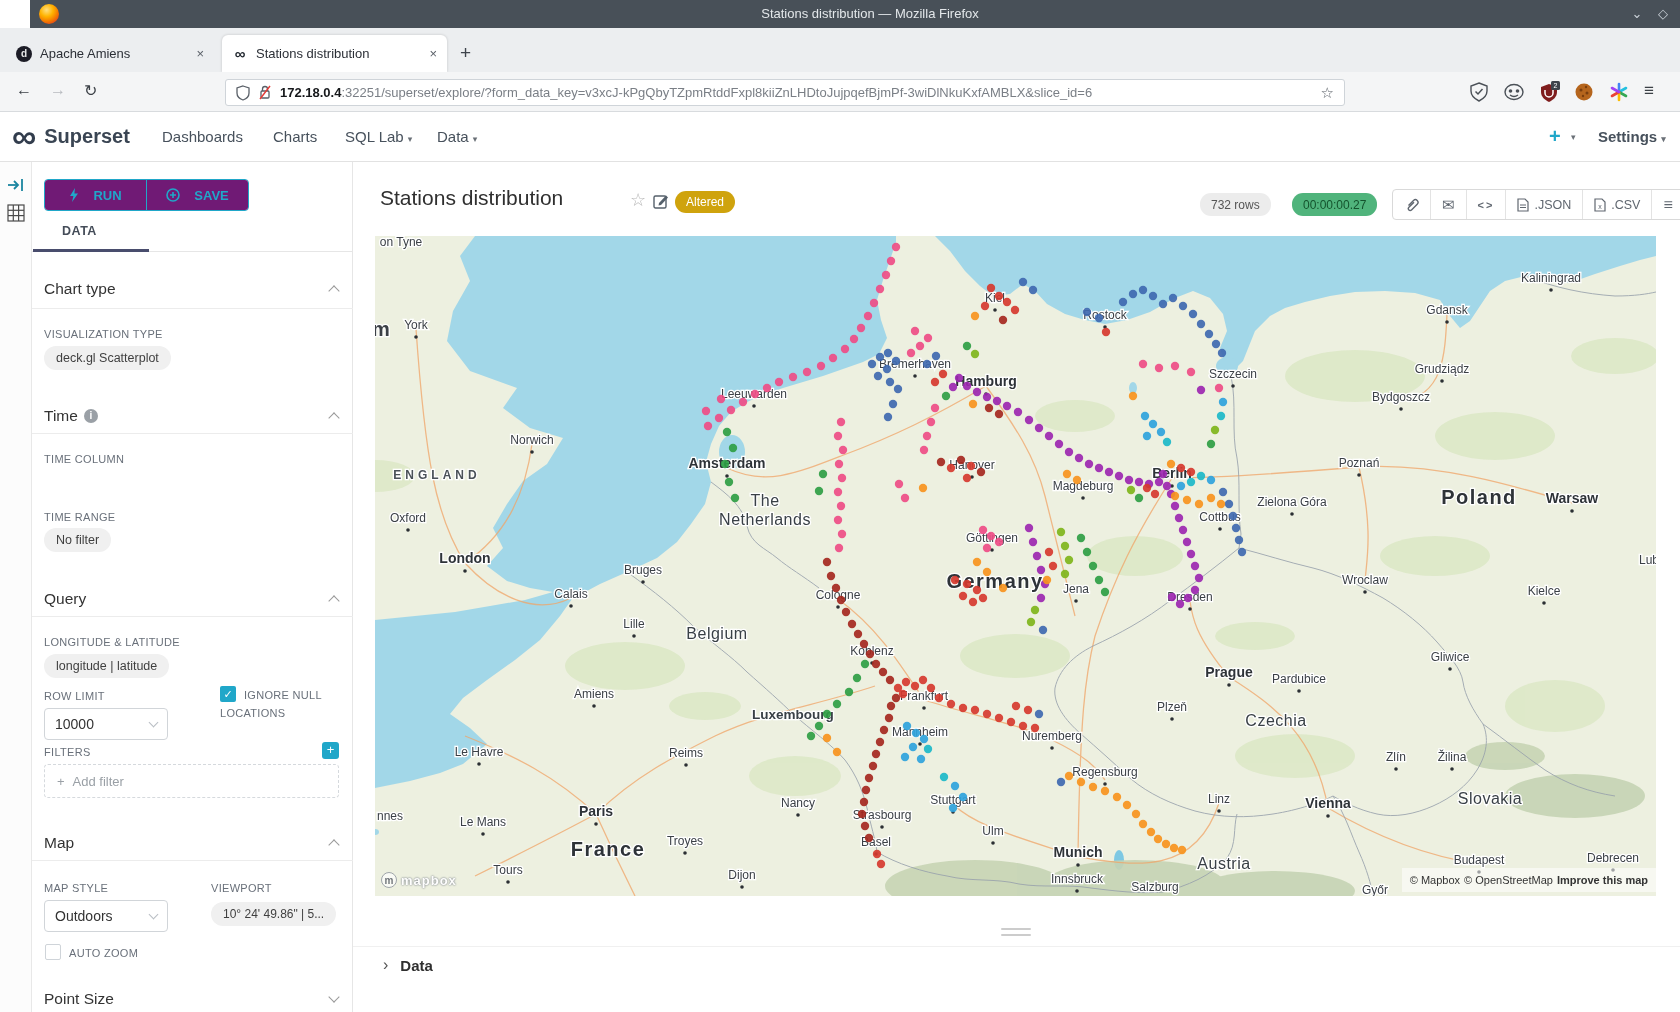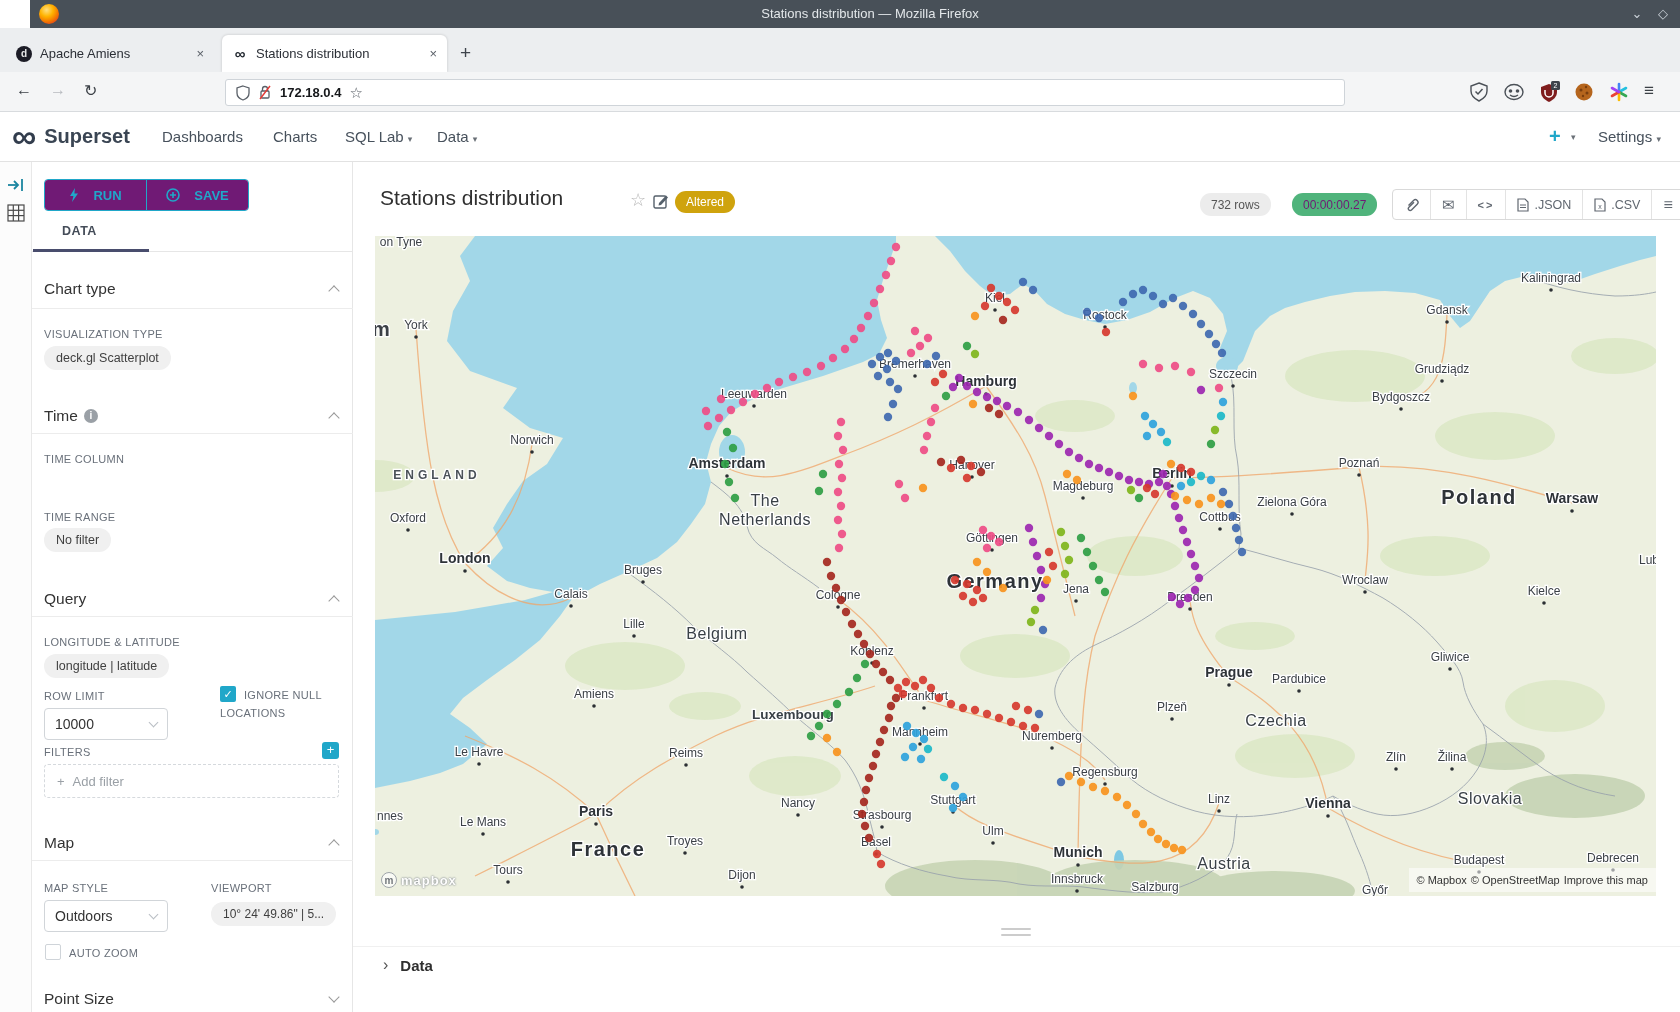--- a/index.html
+++ b/index.html
@@ -40,21 +40,21 @@
   
   #navbar { position:absolute; left:0; top:112px; width:1680px; height:50px; background:#fff;
     border-bottom:1px solid #e2e2e2; }
   #brand { position:absolute; left:12px; top:6px; display:flex; align-items:center; }
   #brand .inf { font-size:34px; font-weight:bold; color:#323d4d; line-height:36px; }
   #brand .bname { font-size:20px; font-weight:bold; color:#3a4553; margin-left:8px; }
   .navitem { position:absolute; top:16px; font-size:15px; color:#47515c; }
   .caret { font-size:9px; color:#6a7077; }
   #nav-plus { position:absolute; left:1549px; top:13px; color:#20a7c9; font-size:20px; font-weight:bold; }
   #nav-plus-caret { position:absolute; left:1571px; top:20px; }
-  #nav-settings { position:absolute; left:1598px; top:16px; font-size:15px; color:#47515c; }
+  #nav-settings { position:absolute; left:1598px; top:16px; font-size:15px; color:#47515c;font-weight:bold; }
 
   
   #iconstrip { position:absolute; left:0; top:162px; width:32px; height:850px; background:#fcfcfc;
     border-right:1px solid #e8e8e8; }
 
   
   #panel { position:absolute; left:32px; top:162px; width:321px; height:850px; background:#fff;
     border-right:1px solid #e6e6e6; }
   #runsave { position:absolute; left:12px; top:17px; width:205px; height:32px; border:1px solid #20a7c9;
     border-radius:4px; display:flex; overflow:hidden; }
@@ -91,32 +91,32 @@
 
   
   #main { position:absolute; left:353px; top:162px; width:1327px; height:850px; background:#fff; }
   #chart-title { position:absolute; left:27px; top:24px; font-size:21px; font-weight:500; color:#2f2f2f; }
   #title-star { position:absolute; left:277px; top:27px; font-size:18px; color:#b8b8b8; }
   #badge-altered { position:absolute; left:322px; top:29px; height:22px; background:#cfa30d;
     border-radius:11px; color:#fff; font-size:12px; display:inline-flex; align-items:center; padding:0 11px; }
   #pill-rows { position:absolute; left:847px; top:31px; height:23px; background:#ececec; border-radius:11px;
     font-size:12px; color:#555; display:inline-flex; align-items:center; padding:0 11px; }
   #pill-timer { position:absolute; left:939px; top:31px; height:23px; background:#50b47c; border-radius:11px;
-    font-size:12px; color:#701a75; display:inline-flex; align-items:center; padding:0 11px; }
+    font-size:12px; color:#14532d; display:inline-flex; align-items:center; padding:0 11px; }
   #btngroup { position:absolute; left:1039px; top:27px; height:31px; border:1px solid #d9d9d9;
     border-radius:4px; display:flex; background:#fff; }
   #btngroup .gbtn { display:flex; align-items:center; justify-content:center; padding:0 11px;
     color:#606770; font-size:12.5px; gap:5px; }
   #btngroup .gbtn + .gbtn { border-left:1px solid #e3e3e3; }
 
   #mapwrap { position:absolute; left:22px; top:74px; width:1281px; height:660px; background:#edf0e0;
     overflow:hidden; }
   #map-attrib { position:absolute; right:0; bottom:4px; height:24px; background:rgba(255,255,255,.55);
     font-size:11px; color:#333; display:flex; align-items:center; padding:0 8px; gap:4px; }
-  #map-attrib b { font-weight:normal;text-align:right; }
+  #map-attrib b { font-weight:bold;text-align:right; }
   #mapbox-logo { position:absolute; left:6px; bottom:8px; display:flex; align-items:center; gap:4px;
     opacity:.95; }
   #mapbox-logo .mcirc { width:16px; height:16px; border-radius:50%; background:rgba(255,255,255,.7);
     border:1px solid #9aa0a6; color:#6b7076; font-size:10px; font-weight:bold; text-align:center;
     line-height:15px; }
   #mapbox-logo .mword { font-size:13px; font-weight:bold; letter-spacing:1px; color:#fff;
     text-shadow:0 0 2px #8a9096, 0 0 2px #8a9096; }
 
   #drag-handle { position:absolute; left:648px; top:766px; width:30px; }
   #drag-handle div { height:2px; background:#ccc; border-radius:2px; margin-bottom:4px; }
@@ -167,20 +167,21 @@
   <div id="urlbox">
     <svg width="14" height="16" style="margin-right:8px">
       <path d="M7 1 L13 3 V8 C13 12 10 14 7 15 C4 14 1 12 1 8 V3 Z" fill="none" stroke="#5a6068" stroke-width="1.3"></path>
     </svg>
     <svg width="14" height="15" style="margin-right:8px">
       <rect x="3" y="6" width="8" height="7" rx="1" fill="none" stroke="#5a6068" stroke-width="1.3"></rect>
       <path d="M4.5 6 V4 a2.5 2.5 0 0 1 5 0 V6" fill="none" stroke="#5a6068" stroke-width="1.3"></path>
       <line x1="2" y1="14" x2="12" y2="1" stroke="#e53935" stroke-width="1.4"></line>
     </svg>
     <span class="host">172.18.0.4</span>
+    <span class="rest">:32251/superset/explore/?form_data_key=v3xcJ-kPgQbyTZpmRtddFxpl8kiiZnLHDtoJujpqefBjmPf-3wiDlNkuKxfAMBLX&amp;slice_id=6</span>
     <span class="star">☆</span>
   </div>
   <svg class="exticon" style="left:1468px">
     <path d="M11 2 L19 5 V10 C19 15 15 18 11 20 C7 18 3 15 3 10 V5 Z" fill="none" stroke="#4a5057" stroke-width="1.4"></path>
     <path d="M7.5 10.5 L10 13 L14.5 8" fill="none" stroke="#4a5057" stroke-width="1.5"></path>
   </svg>
   <svg class="exticon" style="left:1503px">
     <ellipse cx="11" cy="11" rx="9" ry="7.5" fill="none" stroke="#4a5057" stroke-width="1.4"></ellipse>
     <circle cx="7.5" cy="10" r="1.8" fill="#4a5057"></circle>
       <circle cx="14.5" cy="10" r="1.8" fill="#4a5057"></circle>

